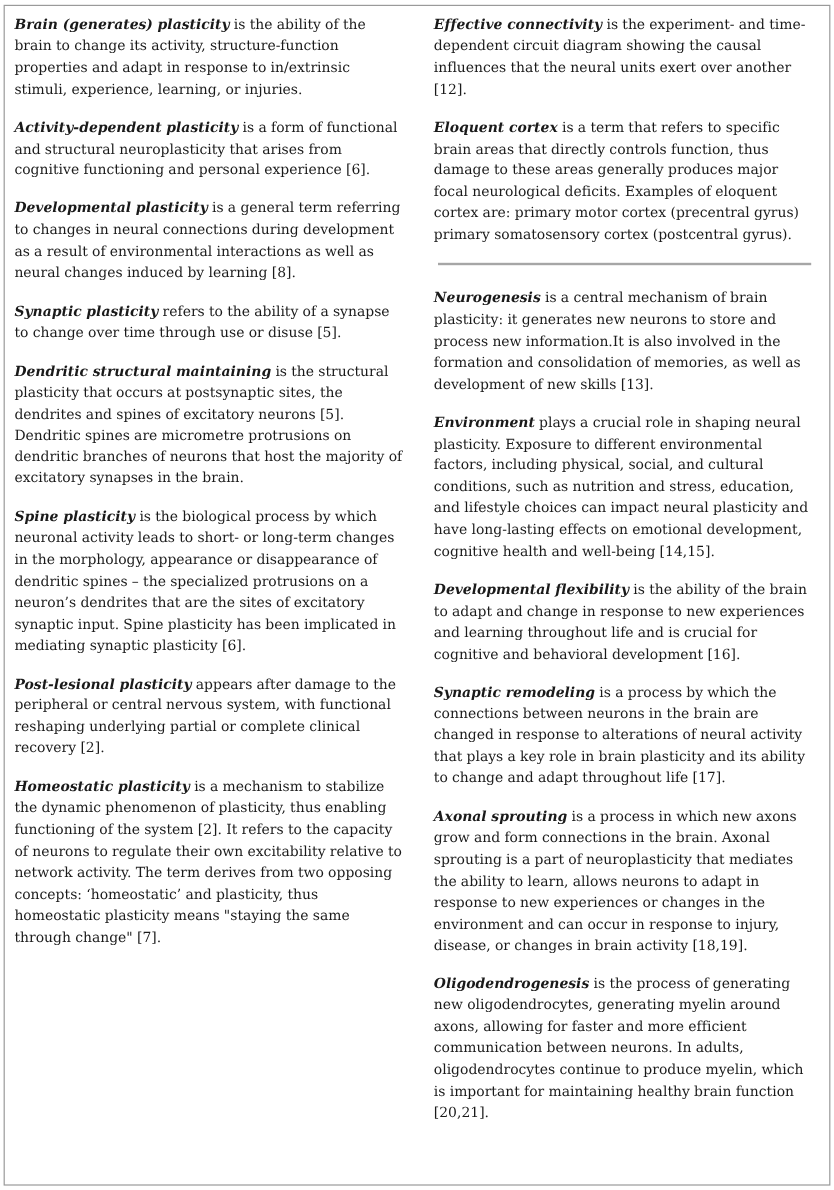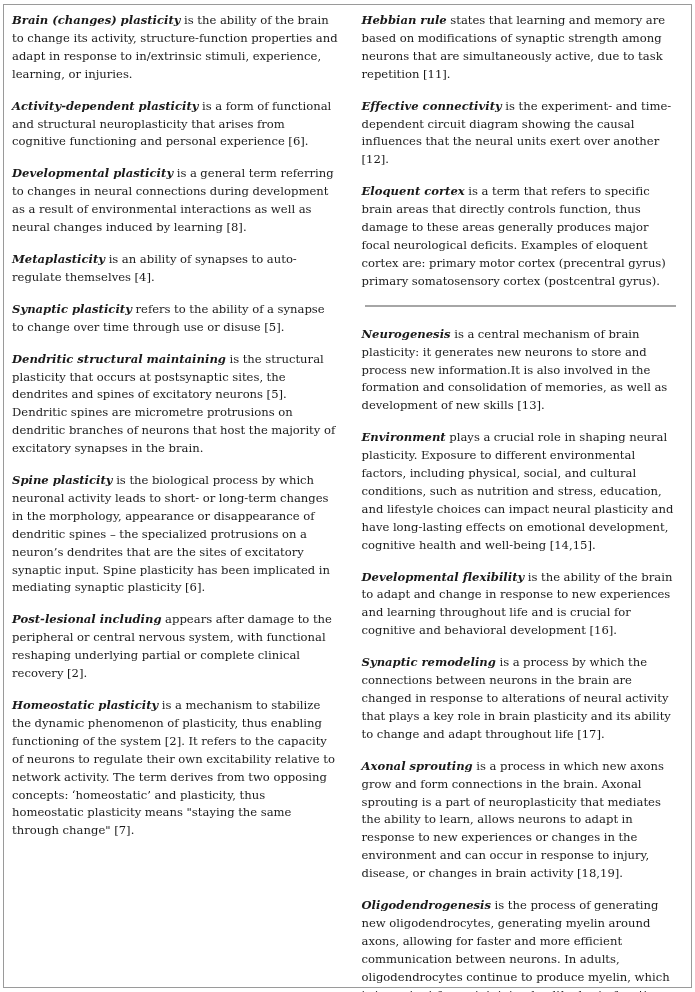--- a/index.html
+++ b/index.html
@@ -84,34 +84,32 @@
 </head>
 <body>
 
 <div id="page">
 
   <div id="frame"></div>
 
   <div id="columns">
 
     <div class="column left">
-      <p class="para"><span class="term">Brain (changes) plasticity</span><span> is the ability of the brain to change its activity, structure-function properties and adapt in response to in/extrinsic stimuli, experience, learning, or injuries.</span></p>
+      <p class="para"><span class="term">Brain (generates) plasticity</span><span> is the ability of the brain to change its activity, structure-function properties and adapt in response to in/extrinsic stimuli, experience, learning, or injuries.</span></p>
       <p class="para"><span class="term">Activity-dependent plasticity</span><span> is a form of functional and structural neuroplasticity that arises from cognitive functioning and personal experience [6].</span></p>
       <p class="para"><span class="term">Developmental plasticity</span><span> is a general term referring to changes in neural connections during development as a result of environmental interactions as well as neural changes induced by learning [8].</span></p>
-      <p class="para"><span class="term">Metaplasticity</span><span> is an ability of synapses to auto-regulate themselves [4].</span></p>
       <p class="para"><span class="term">Synaptic plasticity</span><span> refers to the ability of a synapse to change over time through use or disuse [5].</span></p>
       <p class="para"><span class="term">Dendritic structural maintaining</span><span> is the structural plasticity that occurs at postsynaptic sites, the dendrites and spines of excitatory neurons [5]. Dendritic spines are micrometre protrusions on dendritic branches of neurons that host the majority of excitatory synapses in the brain.</span></p>
       <p class="para"><span class="term">Spine plasticity</span><span> is the biological process by which neuronal activity leads to short- or long-term changes in the morphology, appearance or disappearance of dendritic spines – the specialized protrusions on a neuron’s dendrites that are the sites of excitatory synaptic input. Spine plasticity has been implicated in mediating synaptic plasticity [6].</span></p>
-      <p class="para"><span class="term">Post-lesional including</span><span> appears after damage to the peripheral or central nervous system, with functional reshaping underlying partial or complete clinical recovery [2].</span></p>
+      <p class="para"><span class="term">Post-lesional plasticity</span><span> appears after damage to the peripheral or central nervous system, with functional reshaping underlying partial or complete clinical recovery [2].</span></p>
       <p class="para"><span class="term">Homeostatic plasticity</span><span> is a mechanism to stabilize the dynamic phenomenon of plasticity, thus enabling functioning of the system [2]. It refers to the capacity of neurons to regulate their own excitability relative to network activity. The term derives from two opposing concepts: ‘homeostatic’ and plasticity, thus homeostatic plasticity means "staying the same through change" [7].</span></p>
 
     </div>
 
     <div class="column right">
-      <p class="para"><span class="term">Hebbian rule</span><span> states that learning and memory are based on modifications of synaptic strength among neurons that are simultaneously active, due to task repetition [11].</span></p>
       <p class="para"><span class="term">Effective connectivity</span><span> is the experiment- and time-dependent circuit diagram showing the causal influences that the neural units exert over another [12].</span></p>
       <p class="para"><span class="term">Eloquent cortex</span><span> is a term that refers to specific brain areas that directly controls function, thus damage to these areas generally produces major focal neurological deficits. Examples of eloquent cortex are: primary motor cortex (precentral gyrus) primary somatosensory cortex (postcentral gyrus).</span></p>
 
       <hr class="section-divider">
 
       <p class="para"><span class="term">Neurogenesis</span><span> is a central mechanism of brain plasticity: it generates new neurons to store and process new information.It is also involved in the formation and consolidation of memories, as well as development of new skills [13].</span></p>
       <p class="para"><span class="term">Environment</span><span> plays a crucial role in shaping neural plasticity. Exposure to different environmental factors, including physical, social, and cultural conditions, such as nutrition and stress, education, and lifestyle choices can impact neural plasticity and have long-lasting effects on emotional development, cognitive health and well-being [14,15].</span></p>
       <p class="para"><span class="term">Developmental flexibility</span><span> is the ability of the brain to adapt and change in response to new experiences and learning throughout life and is crucial for cognitive and behavioral development [16].</span></p>
       <p class="para"><span class="term">Synaptic remodeling</span><span> is a process by which the connections between neurons in the brain are changed in response to alterations of neural activity that plays a key role in brain plasticity and its ability to change and adapt throughout life [17].</span></p>
       <p class="para"><span class="term">Axonal sprouting</span><span> is a process in which new axons grow and form connections in the brain. Axonal sprouting is a part of neuroplasticity that mediates the ability to learn, allows neurons to adapt in response to new experiences or changes in the environment and can occur in response to injury, disease, or changes in brain activity [18,19].</span></p>

